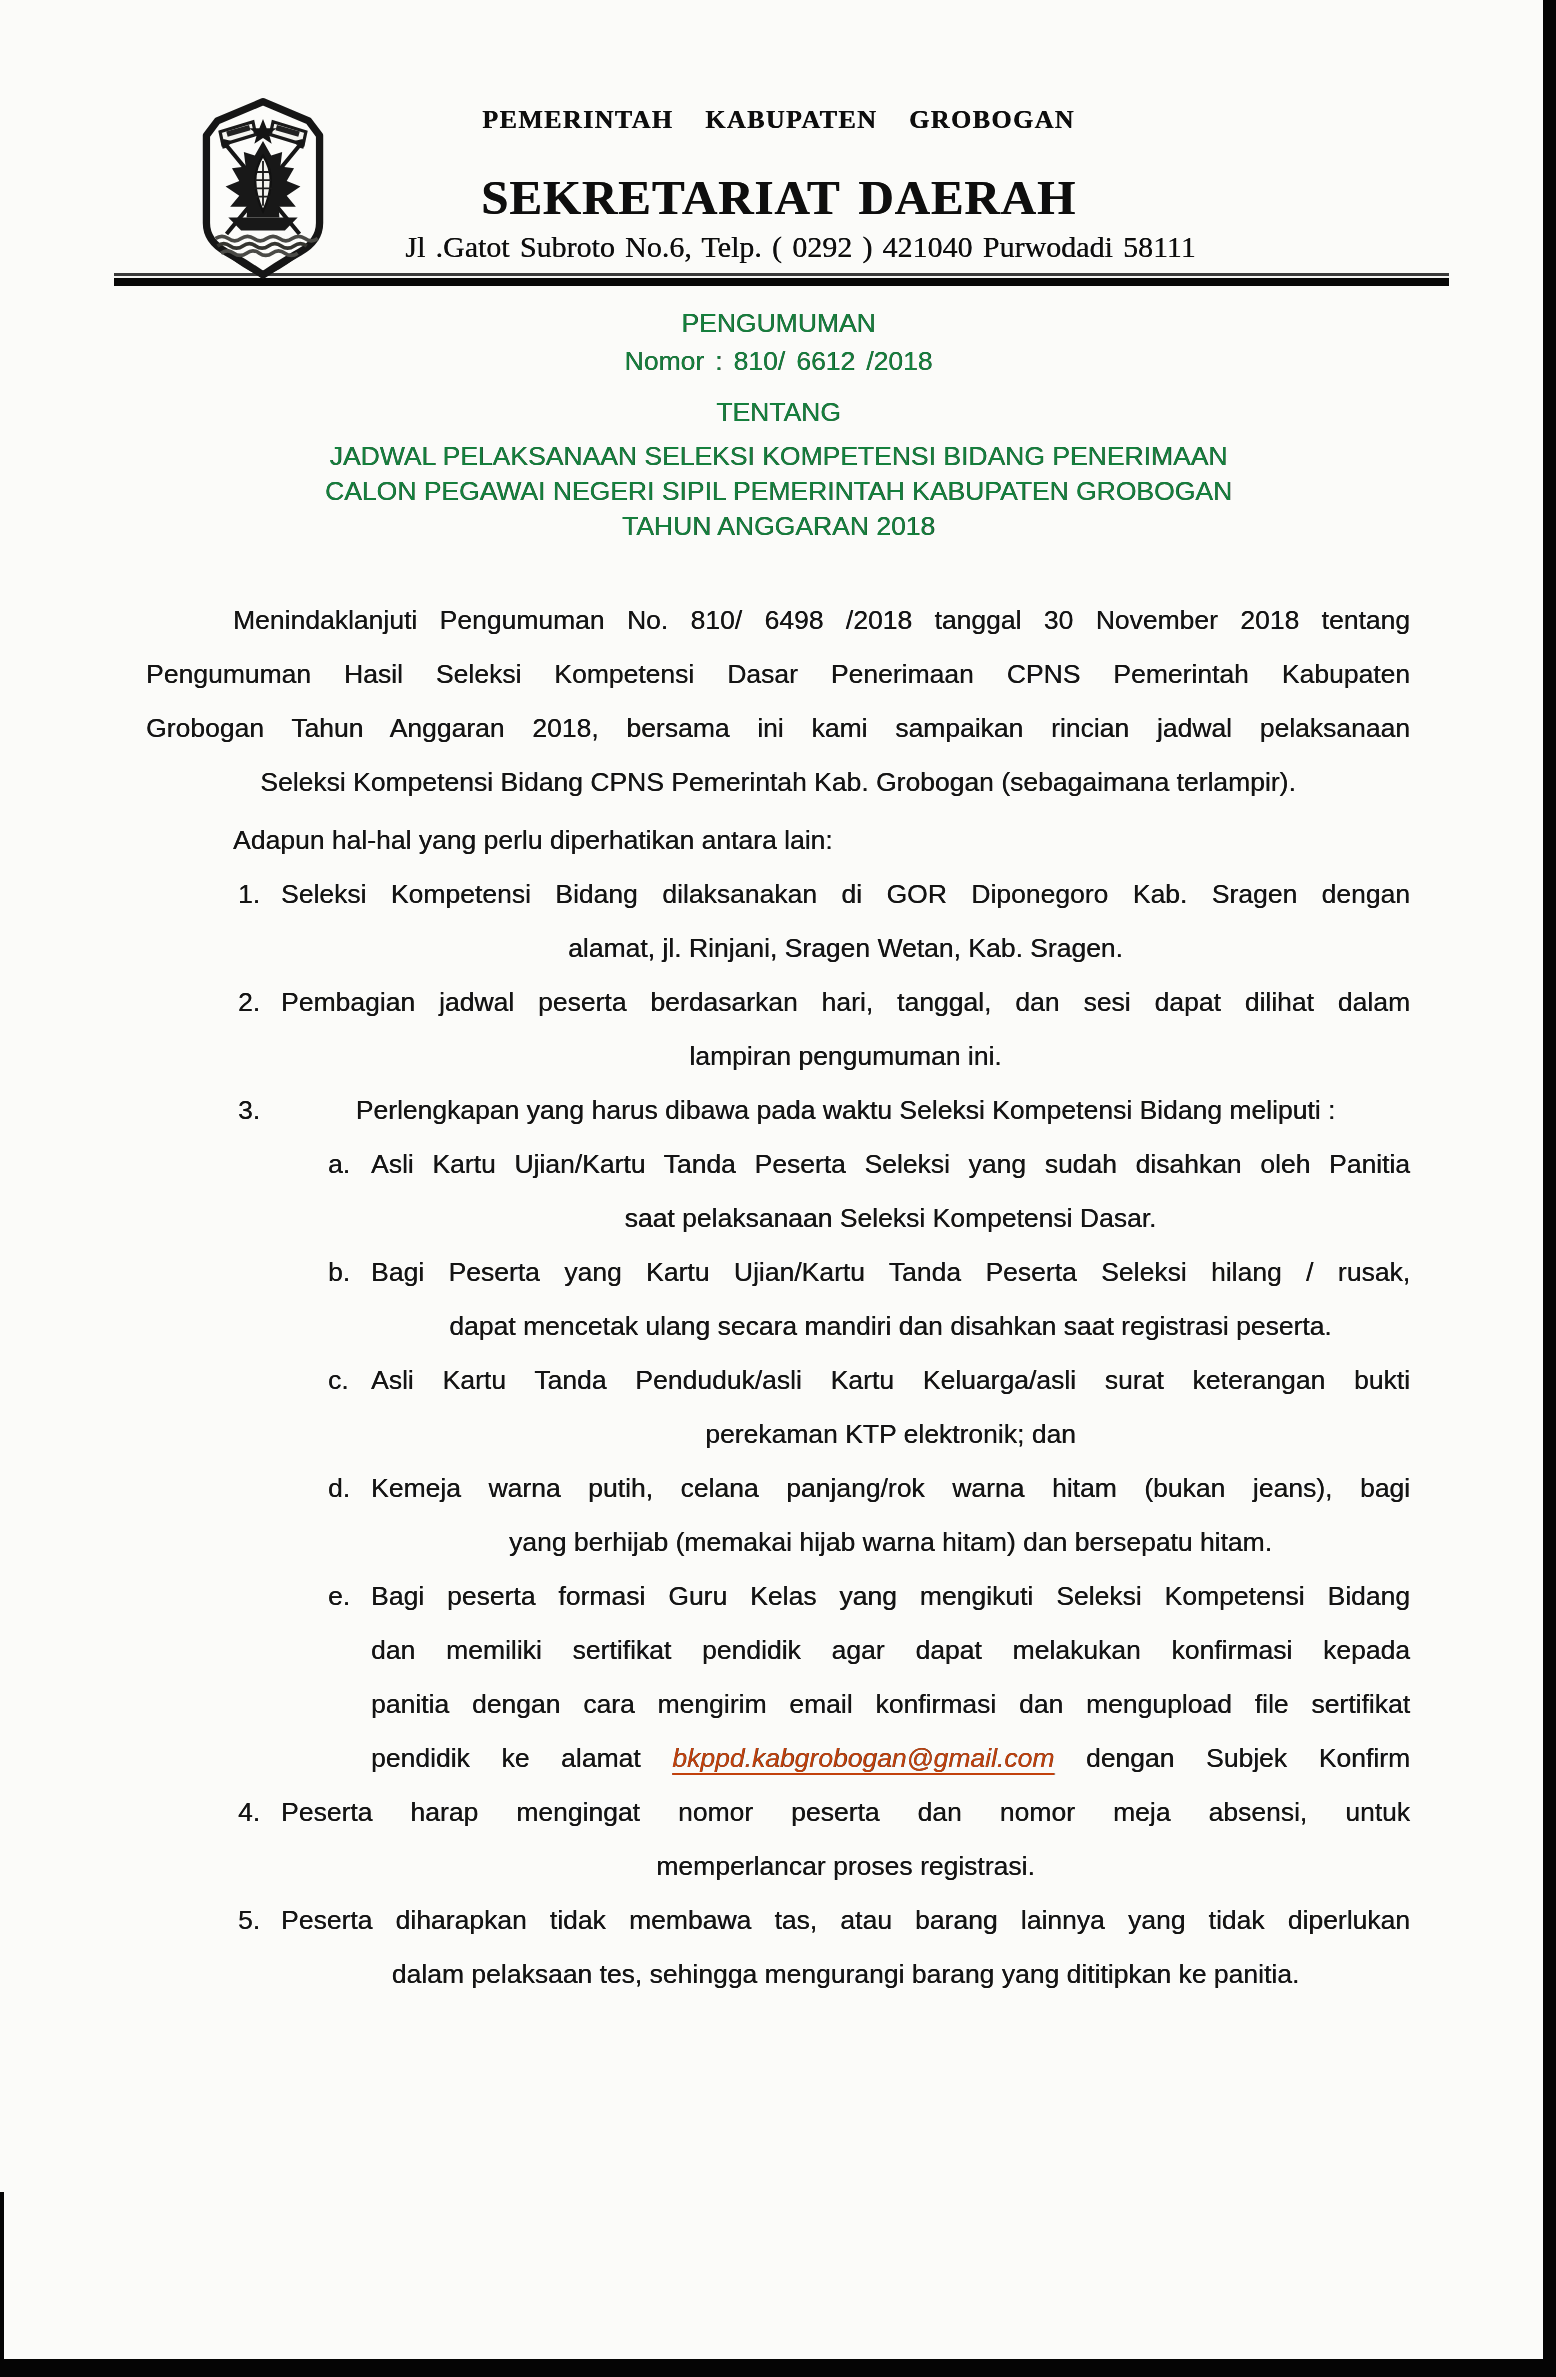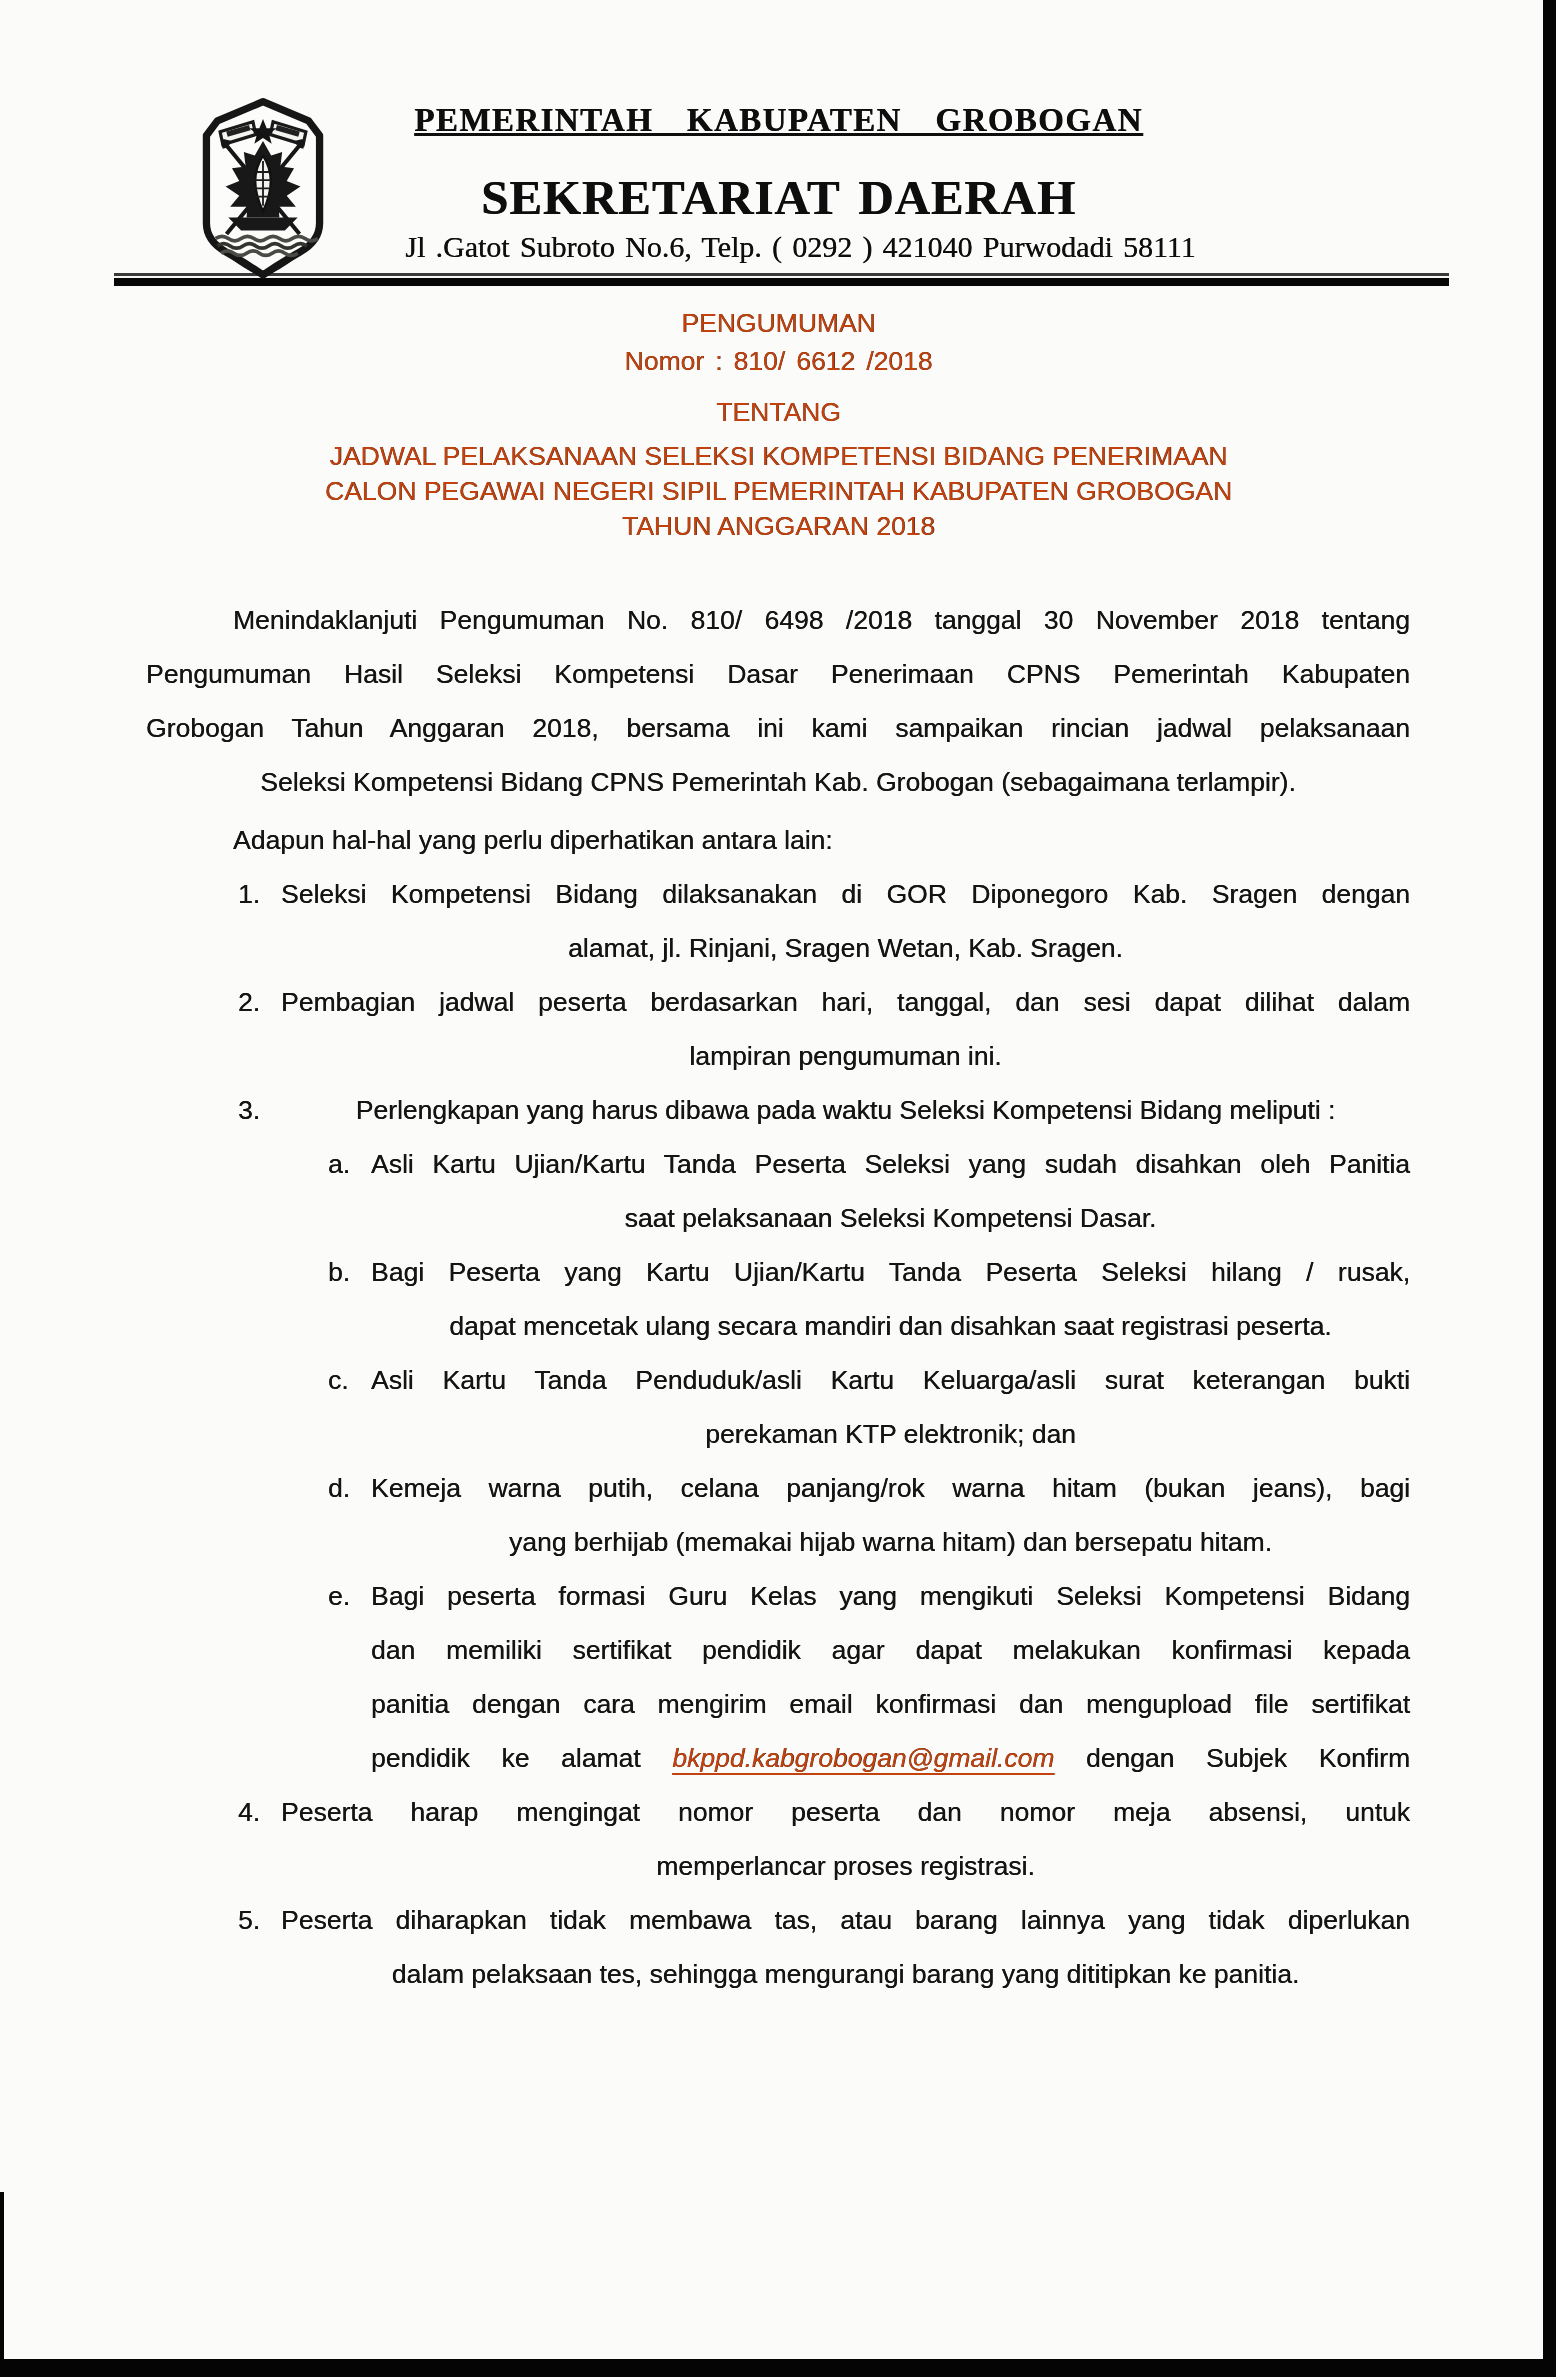--- a/index.html
+++ b/index.html
@@ -20,25 +20,24 @@
     position:absolute; left:190px; top:95px;
     width:146px; height:185px;
   }
   .head-text {
     text-align:center;
     padding-top:99px;
     font-family:"Liberation Serif", serif;
     color:#0e0e0e;
   }
   .head-line1 {
-    font-size:33px; font-weight:bold;
+    font-size:26px; font-weight:bold;
     letter-spacing:1.4px; word-spacing:24px;
     line-height:42px;
     text-shadow:0.4px 0 0 #111;
-    text-decoration:underline;
   }
   .head-line2 {
     font-size:49px; font-weight:bold;
     letter-spacing:0.9px; word-spacing:5.5px;
     line-height:57px;
     text-shadow:0.5px 0 0 #111;
     margin-top:28px;
   }
   .head-line3 {
     font-size:30px; line-height:42px;
@@ -53,21 +52,21 @@
       #3a3a3a 0px, #3a3a3a 2.7px,
       #f6f6f4 2.7px, #f6f6f4 4.6px,
       #070707 4.6px, #070707 13.7px);
   }
 
   
   .title-block {
     text-align:center;
     margin-top:17.4px;
     font-size:26.5px;
-    color:#c2410c;
+    color:#15803d;
     text-shadow:0.3px 0 0 #222;
   }
   .tb-heading  { line-height:38px; }
   .tb-number   { line-height:38px; word-spacing:3.7px; }
   .tb-about    { margin-top:13.7px; line-height:37px; }
   .tb-subject  { margin-top:8.2px; }
   .tb-subject div { line-height:35px; }
 
   
   .doc-body {

